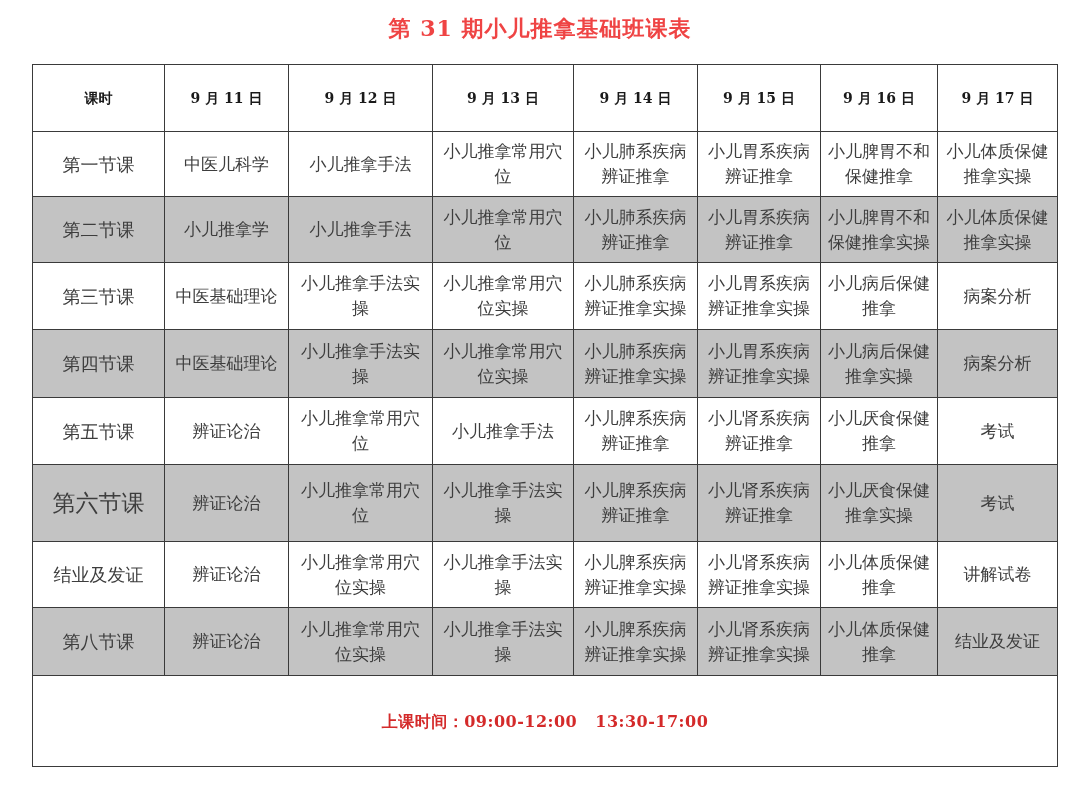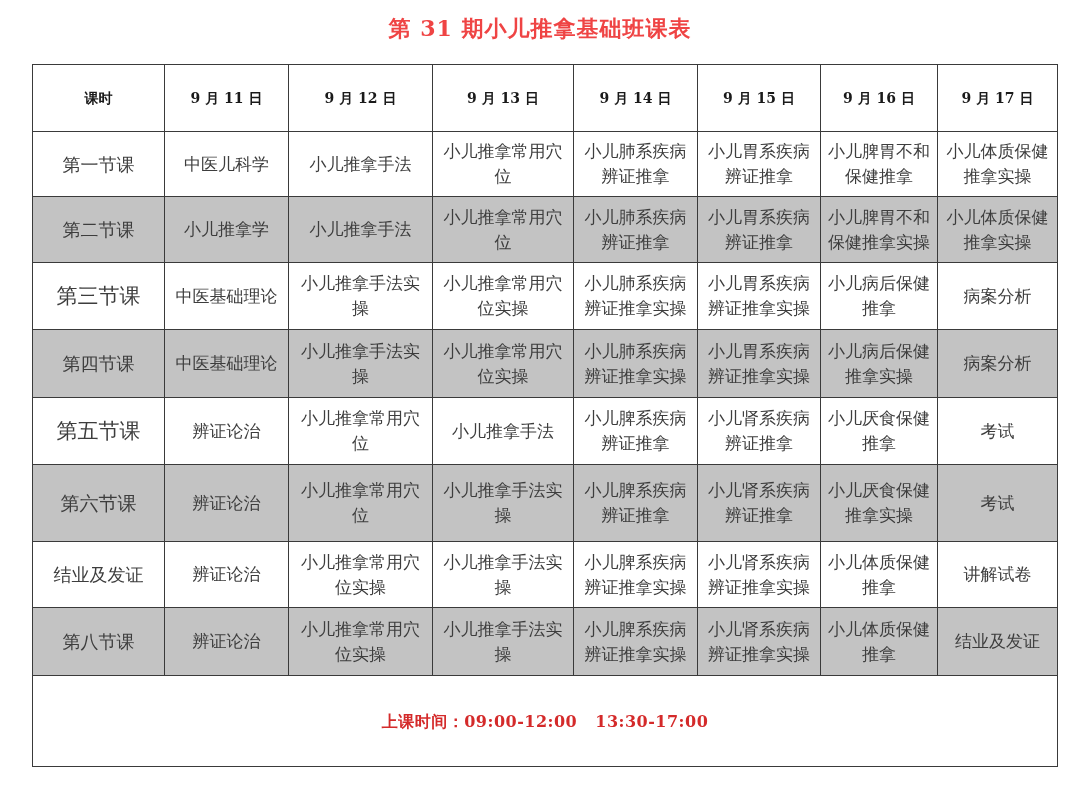--- a/index.html
+++ b/index.html
@@ -63,51 +63,51 @@
         <td style="font-size: 18px;">第二节课</td>
         <td class="cell-text"><span>小儿推拿学</span></td>
         <td class="cell-text"><span>小儿推拿手法</span></td>
         <td class="cell-text"><span>小儿推拿常用穴</span><br><span>位</span></td>
         <td class="cell-text"><span>小儿肺系疾病</span><br><span>辨证推拿</span></td>
         <td class="cell-text"><span>小儿胃系疾病</span><br><span>辨证推拿</span></td>
         <td class="cell-text"><span>小儿脾胃不和</span><br><span>保健推拿实操</span></td>
         <td class="cell-text"><span>小儿体质保健</span><br><span>推拿实操</span></td>
       </tr>
       <tr class="row-plain" style="height: 67px;">
-        <td style="font-size: 21px; margin-left: 48px;">第三节课</td>
+        <td style="font-size: 18px; margin-left: 48px;">第三节课</td>
         <td class="cell-text"><span>中医基础理论</span></td>
         <td class="cell-text"><span>小儿推拿手法实</span><br><span>操</span></td>
         <td class="cell-text"><span>小儿推拿常用穴</span><br><span>位实操</span></td>
         <td class="cell-text"><span>小儿肺系疾病</span><br><span>辨证推拿实操</span></td>
         <td class="cell-text"><span>小儿胃系疾病</span><br><span>辨证推拿实操</span></td>
         <td class="cell-text"><span>小儿病后保健</span><br><span>推拿</span></td>
         <td class="cell-text"><span>病案分析</span></td>
       </tr>
       <tr class="row-shaded" style="height: 68px;">
         <td style="font-size: 18px;">第四节课</td>
         <td class="cell-text"><span>中医基础理论</span></td>
         <td class="cell-text"><span>小儿推拿手法实</span><br><span>操</span></td>
         <td class="cell-text"><span>小儿推拿常用穴</span><br><span>位实操</span></td>
         <td class="cell-text"><span>小儿肺系疾病</span><br><span>辨证推拿实操</span></td>
         <td class="cell-text"><span>小儿胃系疾病</span><br><span>辨证推拿实操</span></td>
         <td class="cell-text"><span>小儿病后保健</span><br><span>推拿实操</span></td>
         <td class="cell-text"><span>病案分析</span></td>
       </tr>
       <tr class="row-plain" style="height: 67px;">
-        <td style="font-size: 21px;">第五节课</td>
+        <td style="font-size: 18px;">第五节课</td>
         <td class="cell-text"><span>辨证论治</span></td>
         <td class="cell-text"><span>小儿推拿常用穴</span><br><span>位</span></td>
         <td class="cell-text"><span>小儿推拿手法</span></td>
         <td class="cell-text"><span>小儿脾系疾病</span><br><span>辨证推拿</span></td>
         <td class="cell-text"><span>小儿肾系疾病</span><br><span>辨证推拿</span></td>
         <td class="cell-text"><span>小儿厌食保健</span><br><span>推拿</span></td>
         <td class="cell-text"><span>考试</span></td>
       </tr>
       <tr class="row-shaded" style="height: 77px;">
-        <td style="font-size: 19px;">第六节课</td>
+        <td style="font-size: 23px;">第六节课</td>
         <td class="cell-text"><span>辨证论治</span></td>
         <td class="cell-text"><span>小儿推拿常用穴</span><br><span>位</span></td>
         <td class="cell-text"><span>小儿推拿手法实</span><br><span>操</span></td>
         <td class="cell-text"><span>小儿脾系疾病</span><br><span>辨证推拿</span></td>
         <td class="cell-text"><span>小儿肾系疾病</span><br><span>辨证推拿</span></td>
         <td class="cell-text"><span>小儿厌食保健</span><br><span>推拿实操</span></td>
         <td class="cell-text"><span>考试</span></td>
       </tr>
       <tr class="row-plain" style="height: 66px;">
         <td style="font-size: 18px;">结业及发证</td>

